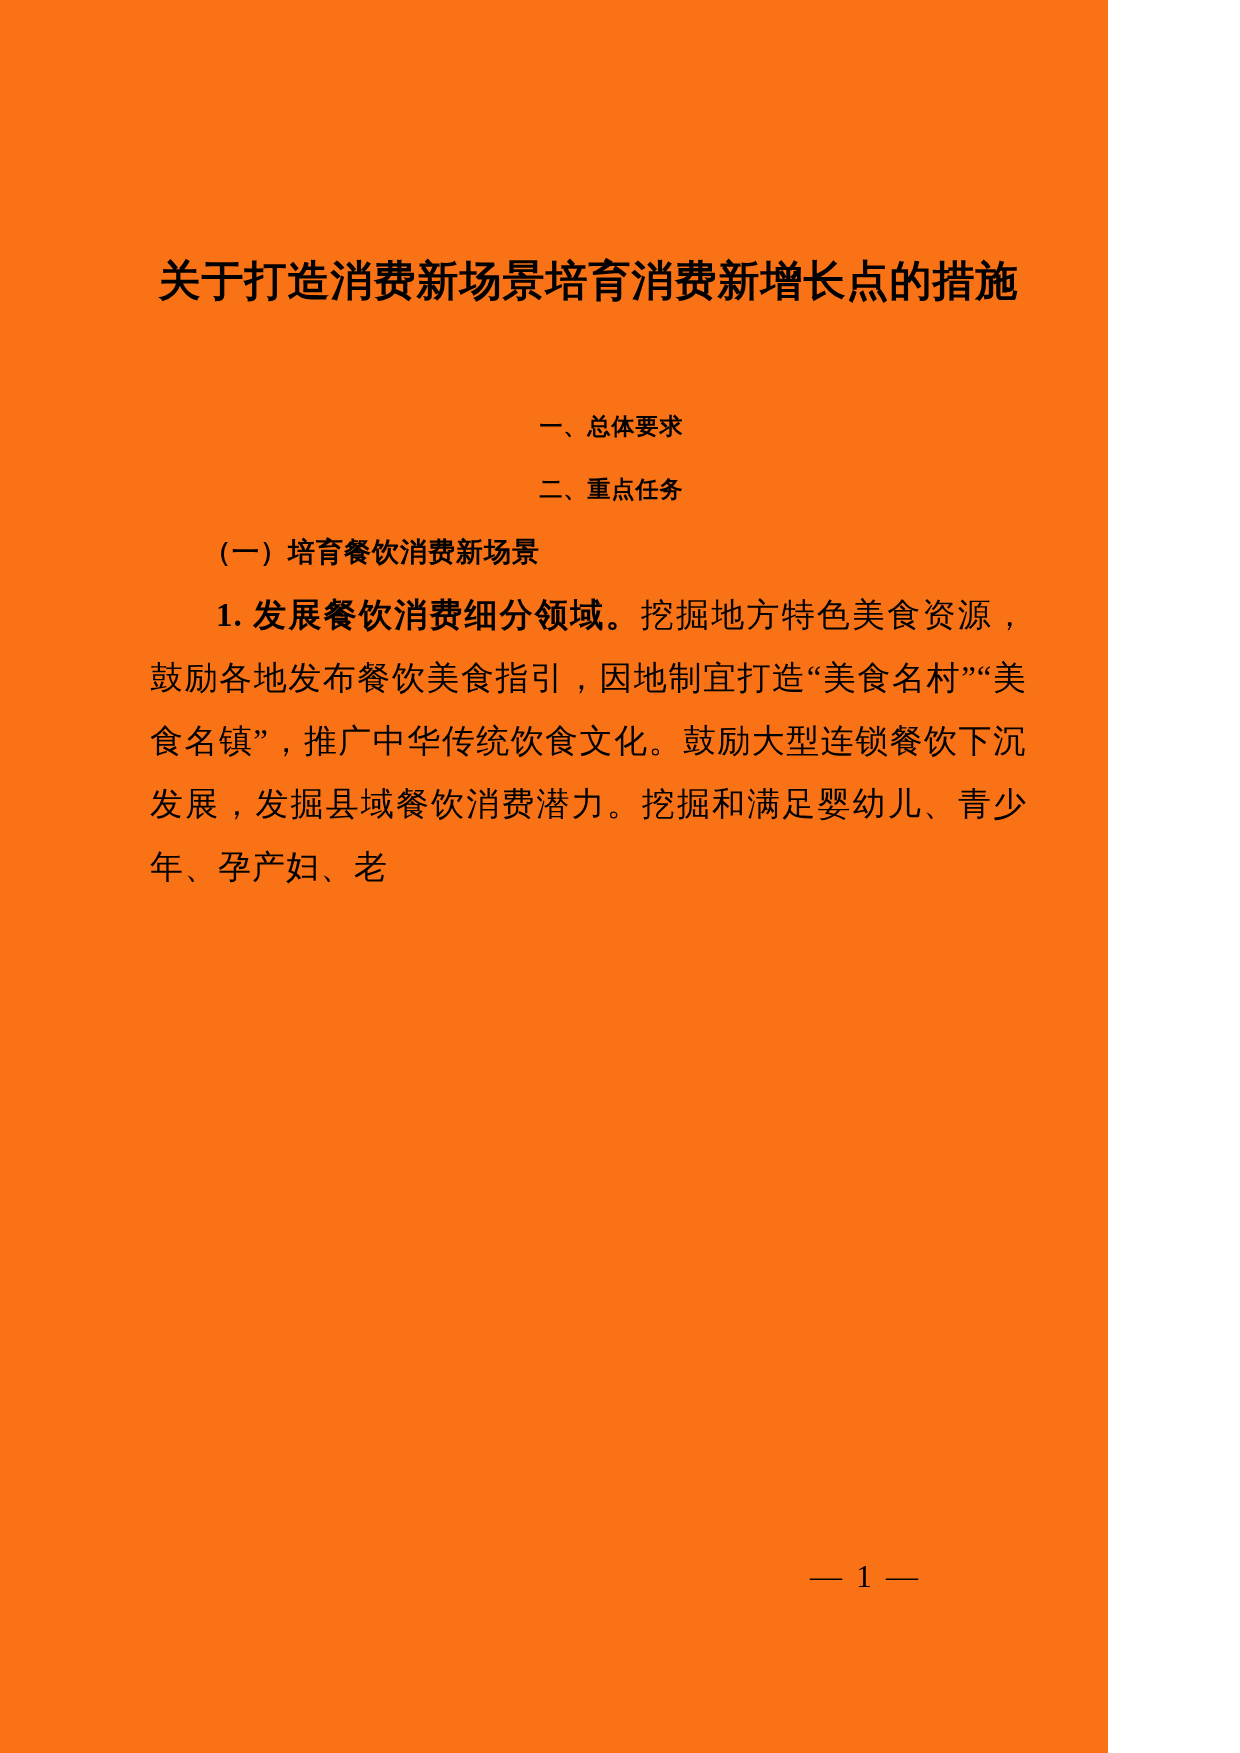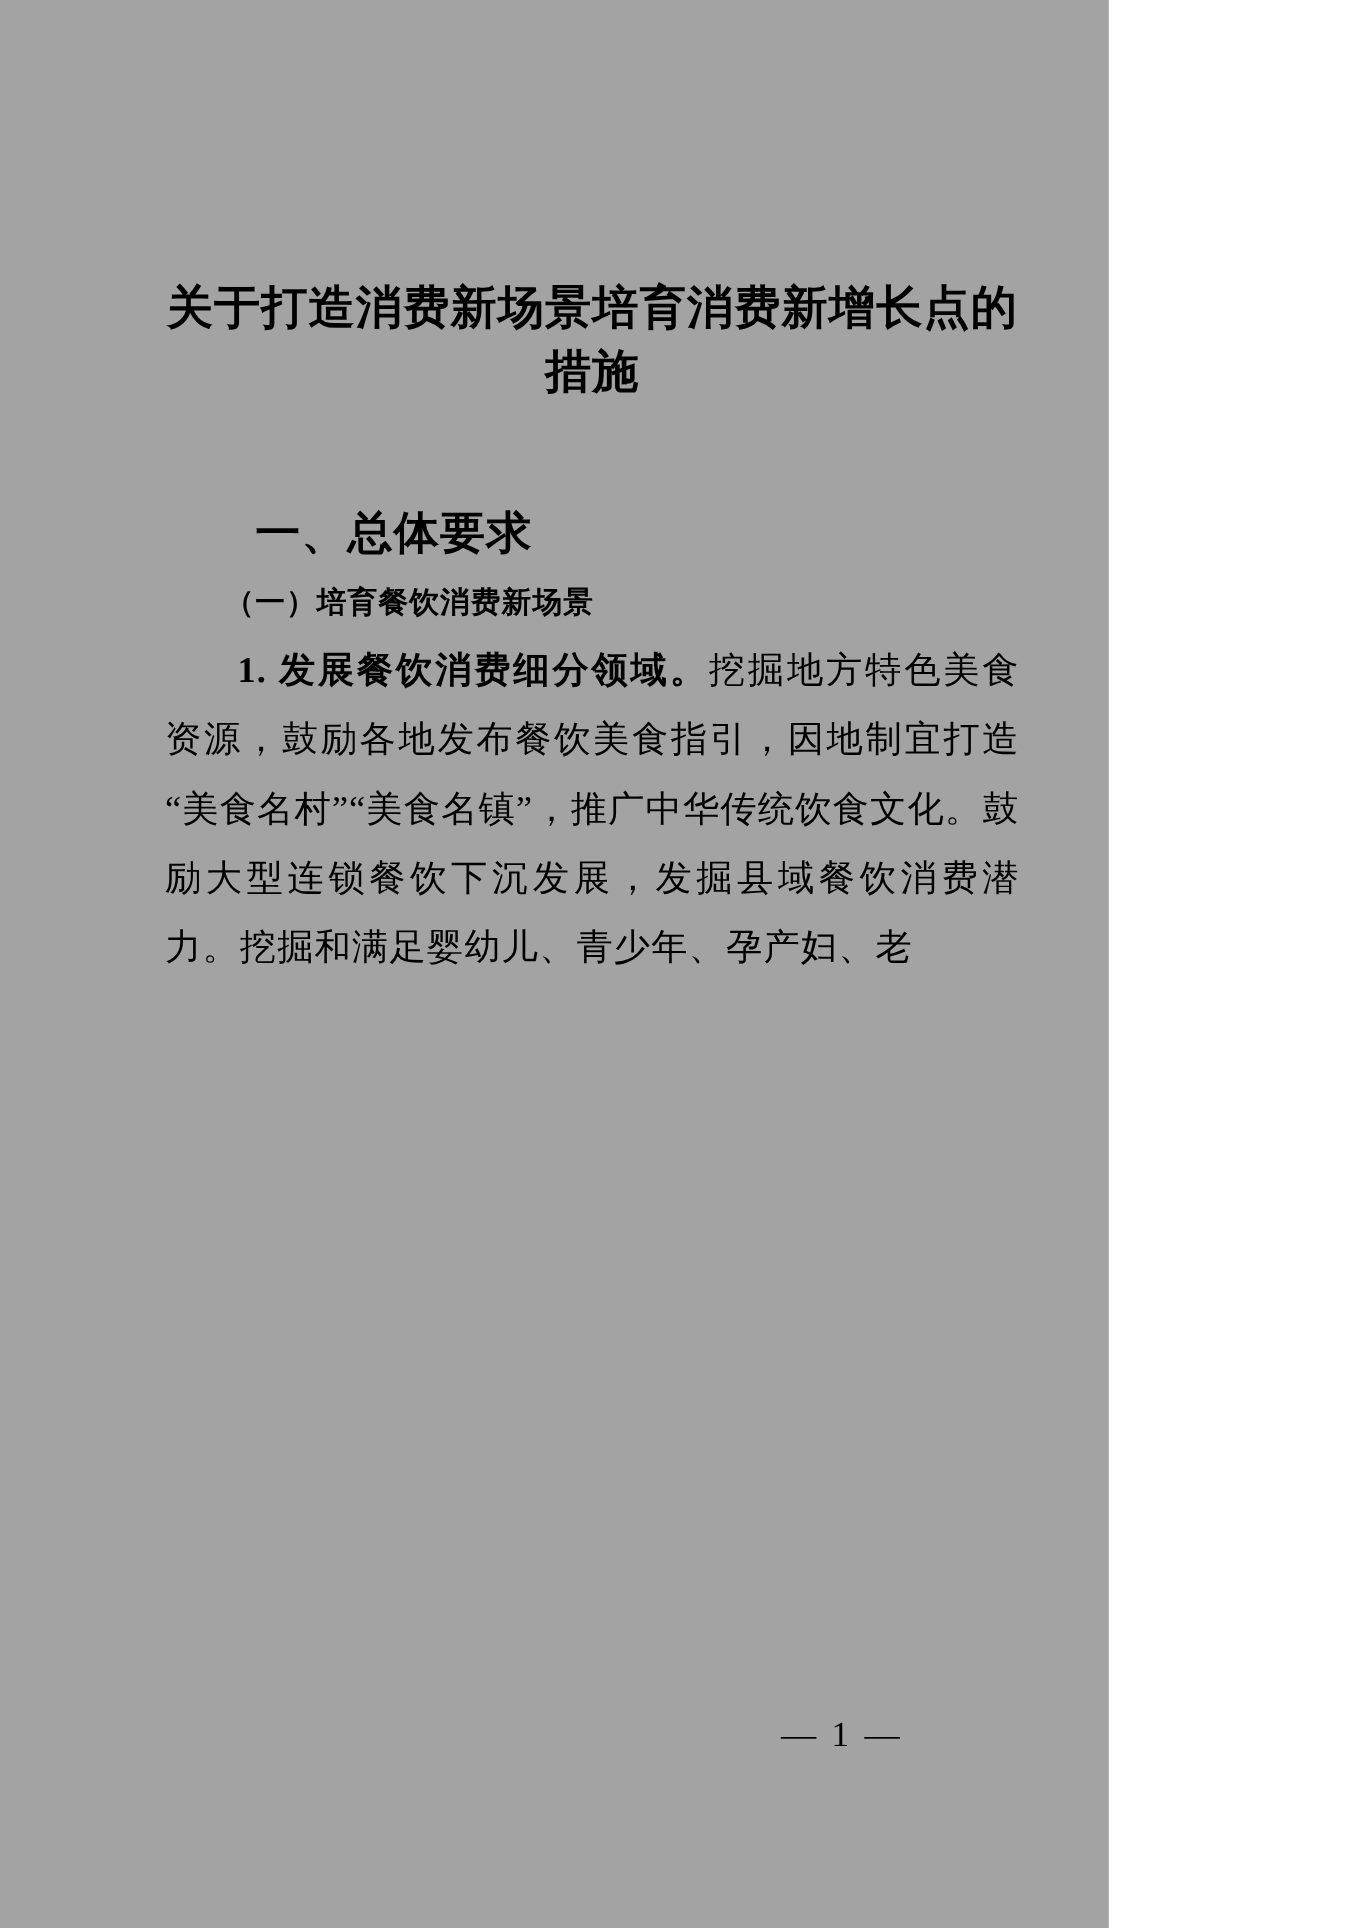--- a/index.html
+++ b/index.html
@@ -10,24 +10,24 @@
   body {
     width: 1240px;
     height: 1753px;
     color: #000000;
     font-family: "Liberation Serif", "DejaVu Serif", serif;
     overflow: hidden;
   }
   .page {
     position: relative;
     box-sizing: border-box;
-    width: 1008px;
+    width: 1108px;
     height: 1753px;
     padding: 252px 81px 0 150px;
-    background: #a3a3a3;
+    background: #f97316;
   }
   .doc-title {
     margin: 0 0 85px 0;
     font-size: 42px;
     line-height: 58px;
     font-weight: 700;
     text-align: center;
     letter-spacing: 1px;
     font-family: "Liberation Serif", "DejaVu Serif", serif;
   }
@@ -35,26 +35,27 @@
     margin: 0;
     font-size: 33px;
     line-height: 63px;
     text-align: justify;
     text-indent: 2em;
     letter-spacing: 1px;
     font-family: "Liberation Serif", "DejaVu Serif", serif;
   }
   .heading-hei {
     margin: 0;
-    font-size: 41px;
+    font-size: 23px;
     line-height: 63px;
     font-weight: 700;
     text-indent: 2em;
     letter-spacing: 1px;
     font-family: Liberation Sans, sans-serif;
+    text-align: center;
   }
   .heading-kai {
     margin: 0;
     font-size: 27px;
     line-height: 63px;
     font-weight: 700;
     text-indent: 2em;
     letter-spacing: 1px;
     font-family: "Liberation Serif", "DejaVu Serif", serif;
   }
@@ -75,20 +76,21 @@
 <body>
 
 <div class="page">
 
   <h1 class="doc-title">关于打造消费新场景培育消费新增长点的措施</h1>
 
 
   <h2 class="heading-hei">一、总体要求</h2>
 
 
+  <h2 class="heading-hei">二、重点任务</h2>
 
   <h3 class="heading-kai">（一）培育餐饮消费新场景</h3>
 
   <p class="para"><span class="item-lead">1. 发展餐饮消费细分领域。</span><span>挖掘地方特色美食资源，鼓励各地发布餐饮美食指引，因地制宜打造“美食名村”“美食名镇”，推广中华传统饮食文化。鼓励大型连锁餐饮下沉发展，发掘县域餐饮消费潜力。挖掘和满足婴幼儿、青少年、孕产妇、老</span></p>
 
   <div class="page-number">— 1 —</div>
 
 </div>
 
 </body></html>

